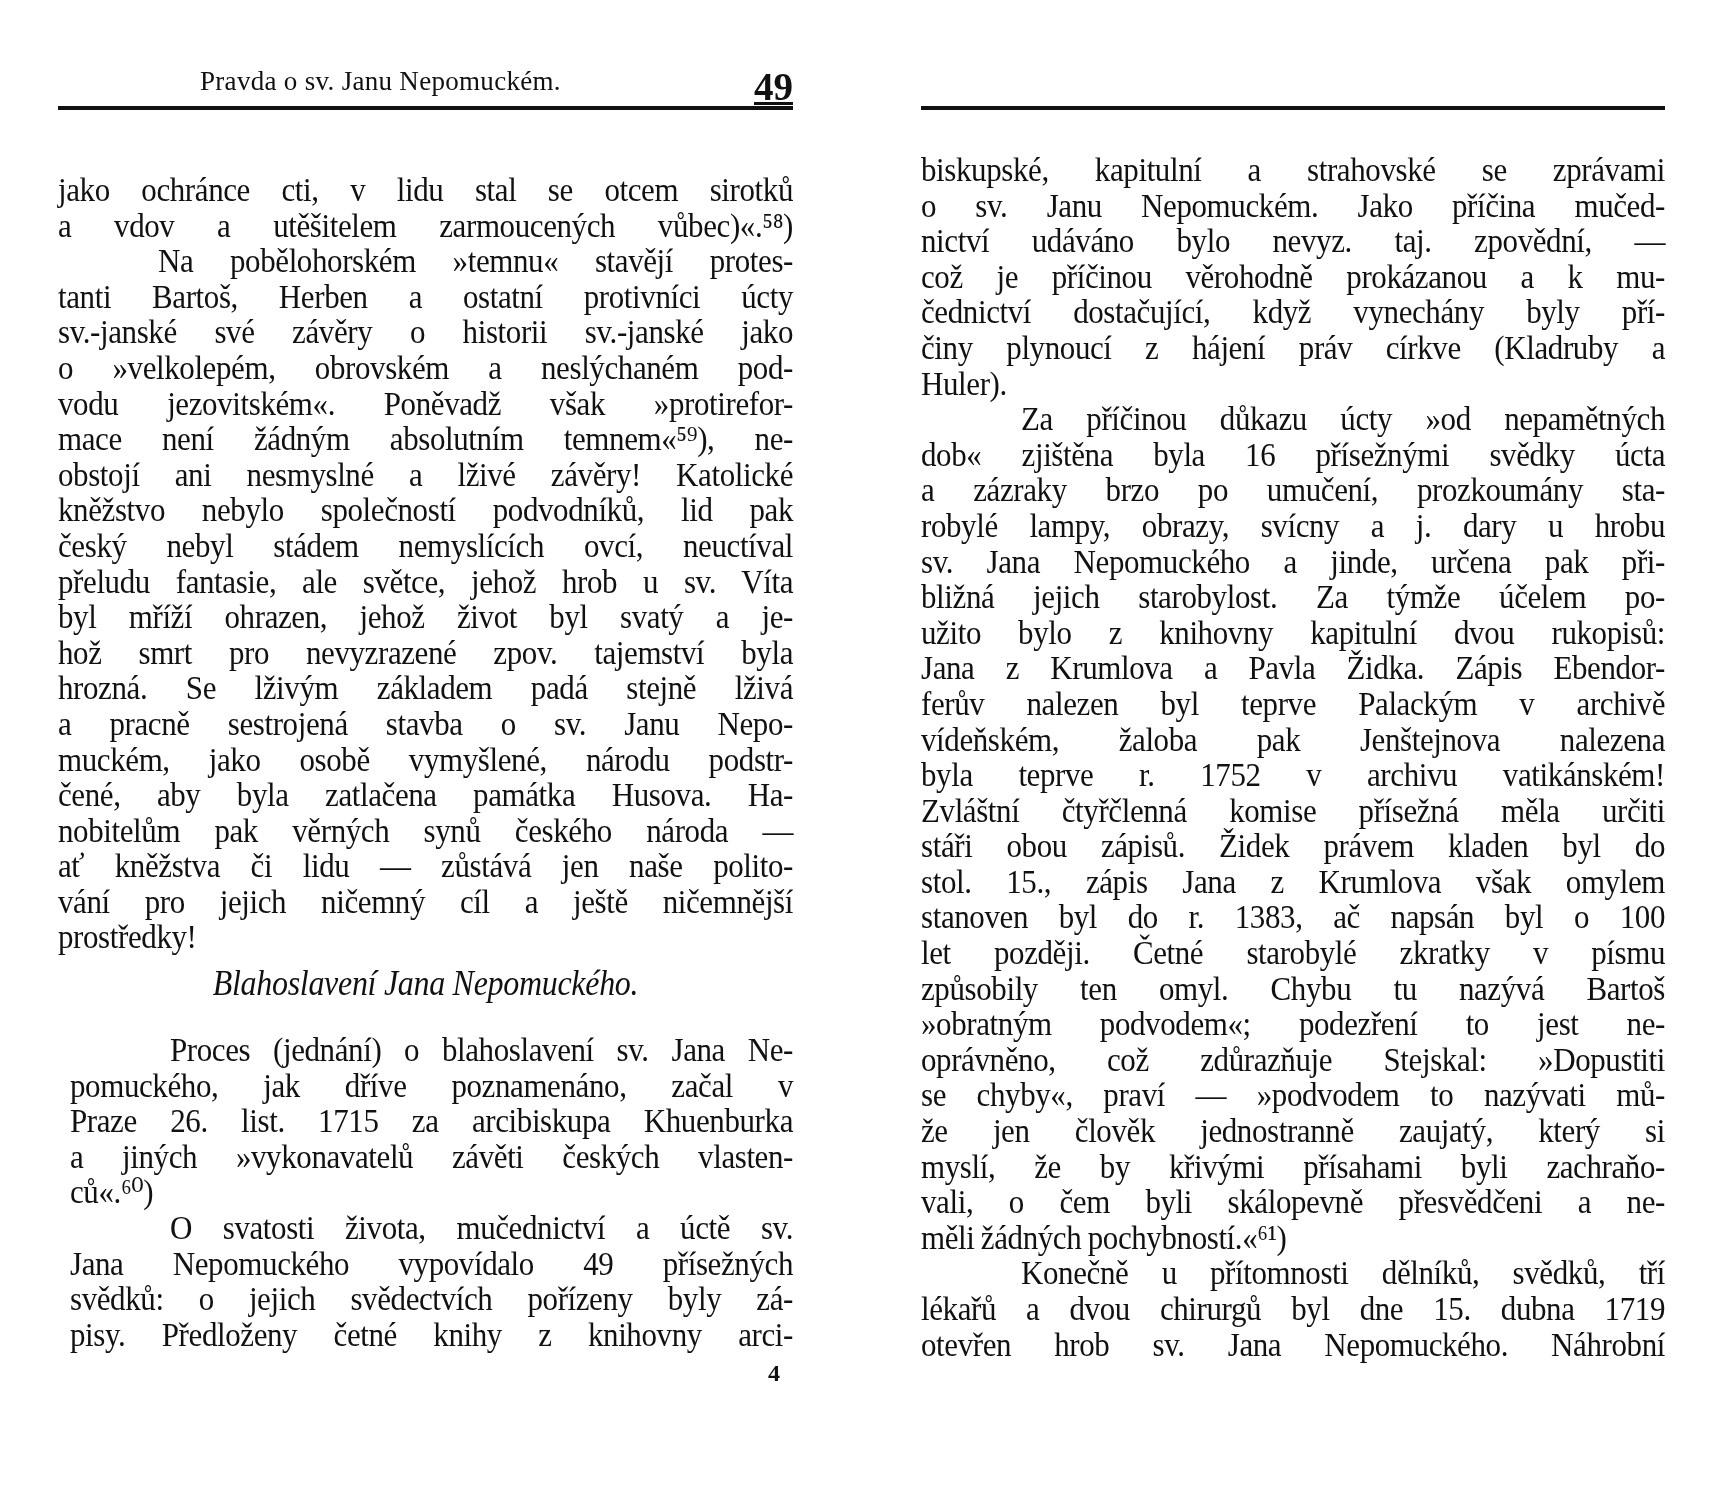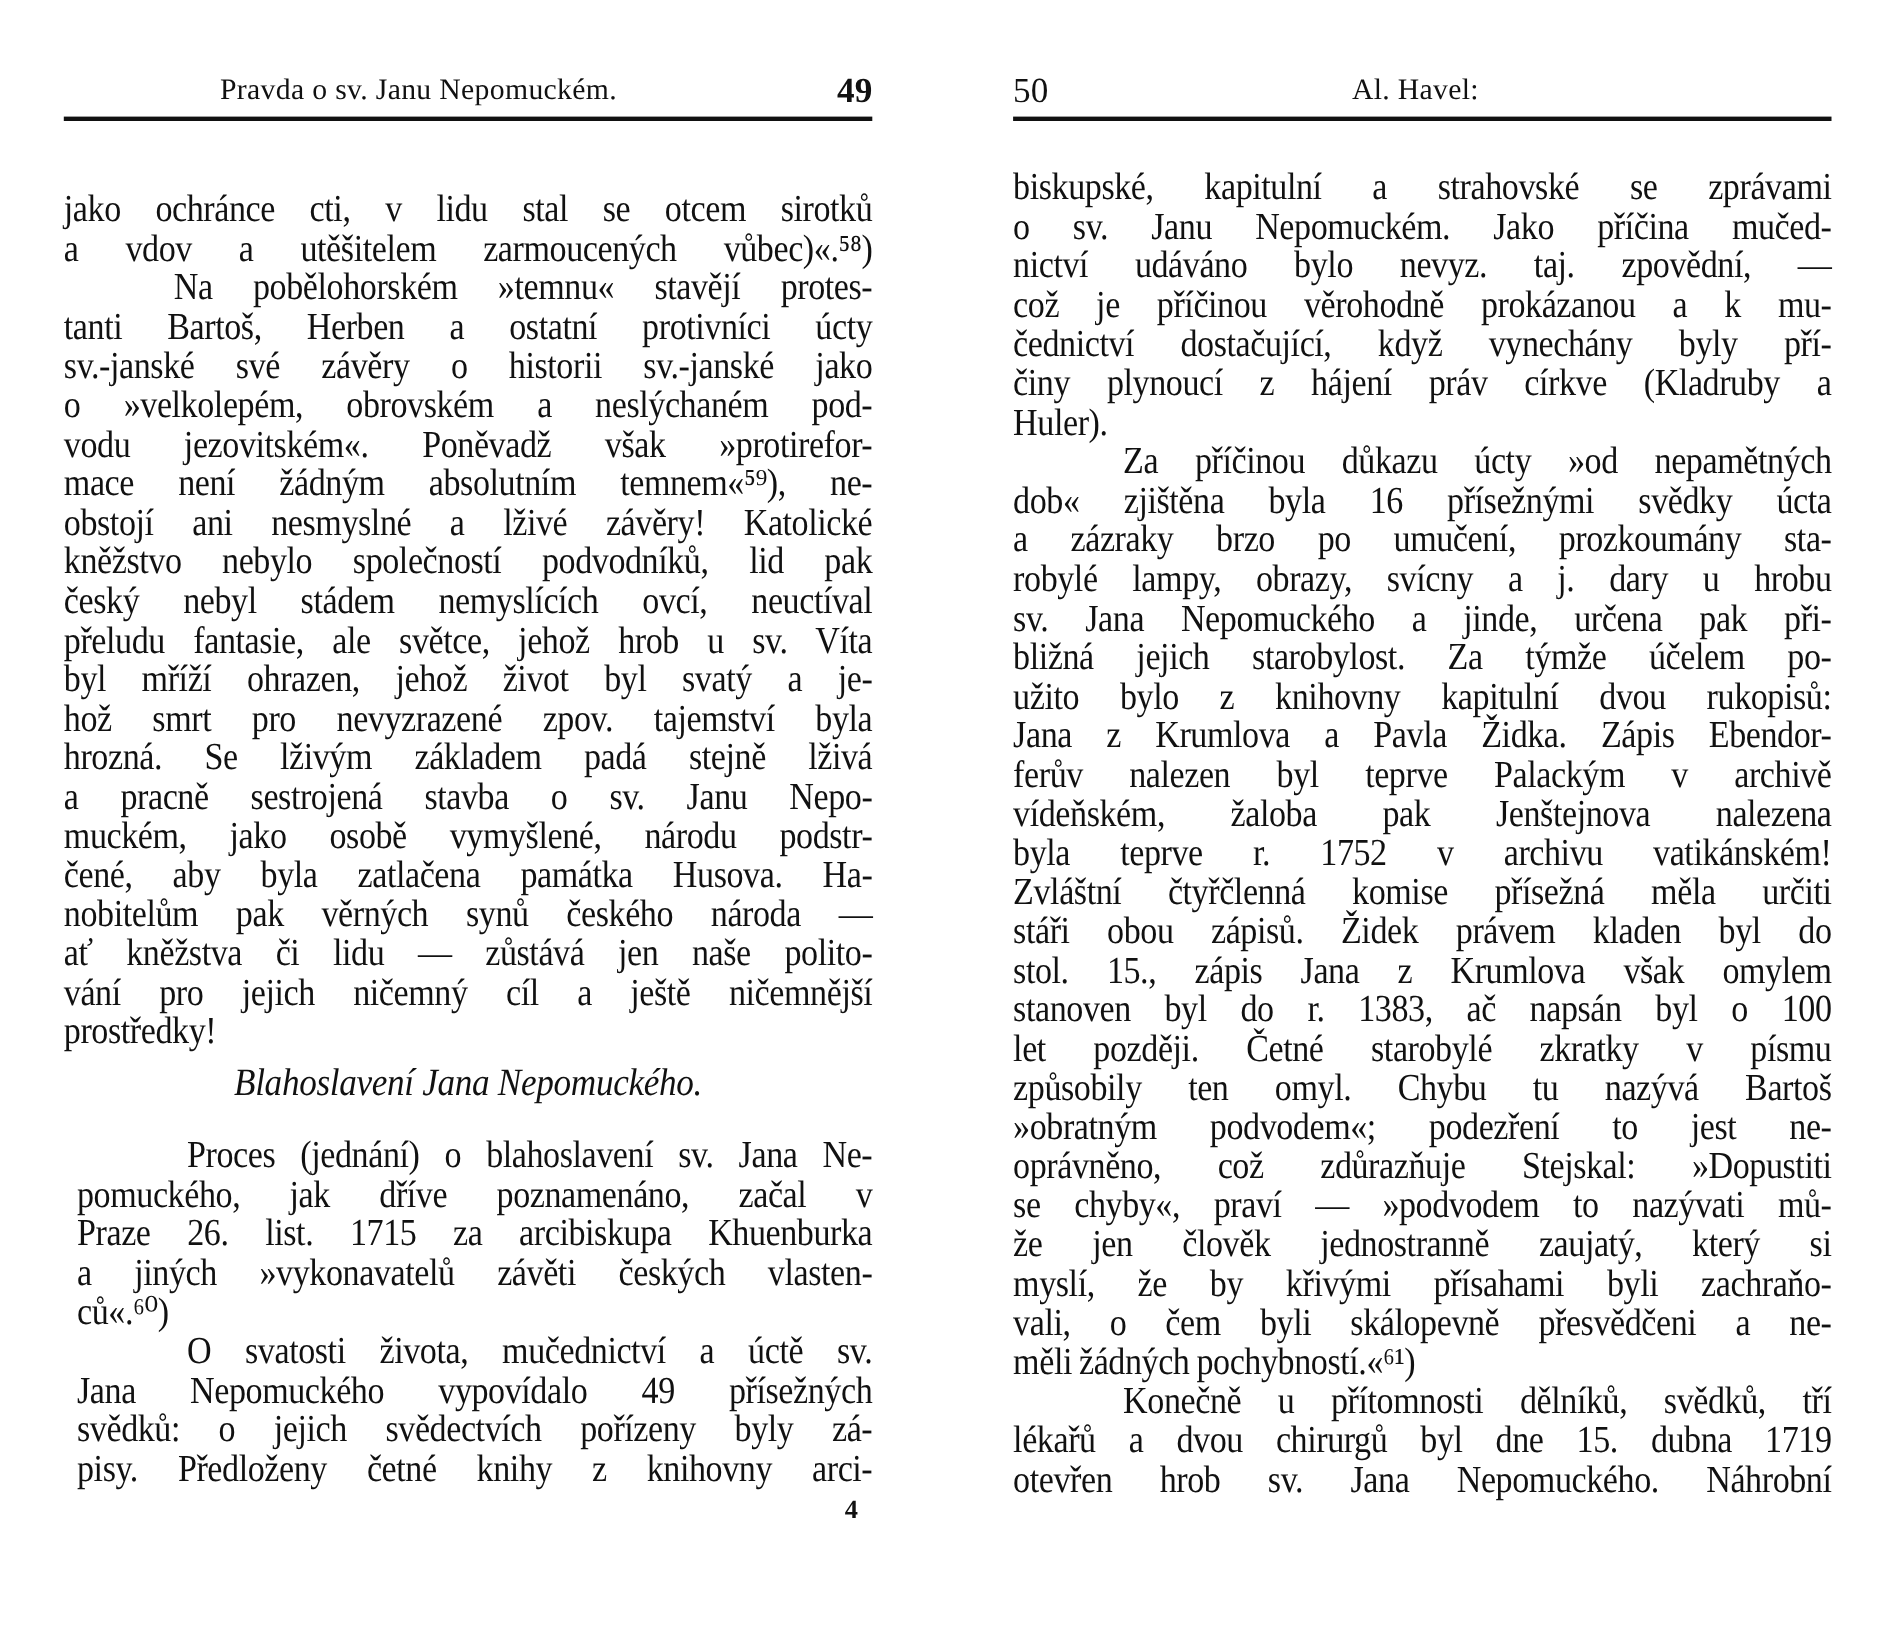--- a/index.html
+++ b/index.html
@@ -2,21 +2,21 @@
 <html><head>
 <meta charset="utf-8">
 <style>
   html, body { margin: 0; padding: 0; background: #ffffff; }
   body { width: 1716px; height: 1500px; position: relative; overflow: hidden; color: #111111; font-family: "Liberation Serif", "DejaVu Serif", serif; }
   .page { position: absolute; top: 0; height: 1500px; }
   .page-left { left: 58px; width: 735px; }
   .page-right { left: 921px; width: 744px; }
   .running-head { position: absolute; top: 66px; left: 0; right: 0; height: 36px; font-size: 27px; }
   .running-head .title { position: absolute; top: 0; letter-spacing: 0.3px; }
-  .running-head .num { position: absolute; top: -2px; font-size: 32px; font-weight: bold; }
+  .running-head .num { position: absolute; top: -2px; font-size: 39px; font-weight: bold; text-decoration: underline; }
   .page-left .running-head .title { left: 142px; }
   .page-left .running-head .num { right: 0; }
   .page-right .running-head .title { left: 308px; }
   .page-right .running-head .num { left: 0; font-weight: normal; }
   .rule { position: absolute; top: 106px; left: 0; right: 0; height: 4px; background: #111111; }
   .text-block { position: absolute; left: 0; right: 0; }
   .line {
     height: 35.6px; line-height: 35.6px; font-size: 31px;
     text-align: justify; text-align-last: justify;
     white-space: nowrap; overflow: visible;
@@ -74,24 +74,20 @@
       <div class="line indent">O svatosti života, mučednictví a úctě sv.</div>
       <div class="line">Jana Nepomuckého vypovídalo 49 přísežných</div>
       <div class="line">svědků: o jejich svědectvích pořízeny byly zá-</div>
       <div class="line">pisy. Předloženy četné knihy z knihovny arci-</div>
     </div>
 
   <div class="signature">4</div>
 </div>
 
 <div class="page page-right">
-  <div class="running-head">
-    <span class="num">50</span>
-    <span class="title">Al. Havel:</span>
-  </div>
   <div class="rule"></div>
 
   <div class="text-block" style="top:152px;" id="right-body">
       <div class="line">biskupské, kapitulní a strahovské se zprávami</div>
       <div class="line">o sv. Janu Nepomuckém. Jako příčina mučed-</div>
       <div class="line">nictví udáváno bylo nevyz. taj. zpovědní, —</div>
       <div class="line">což je příčinou věrohodně prokázanou a k mu-</div>
       <div class="line">čednictví dostačující, když vynechány byly pří-</div>
       <div class="line">činy plynoucí z hájení práv církve (Kladruby a</div>
       <div class="line short">Huler).</div>

